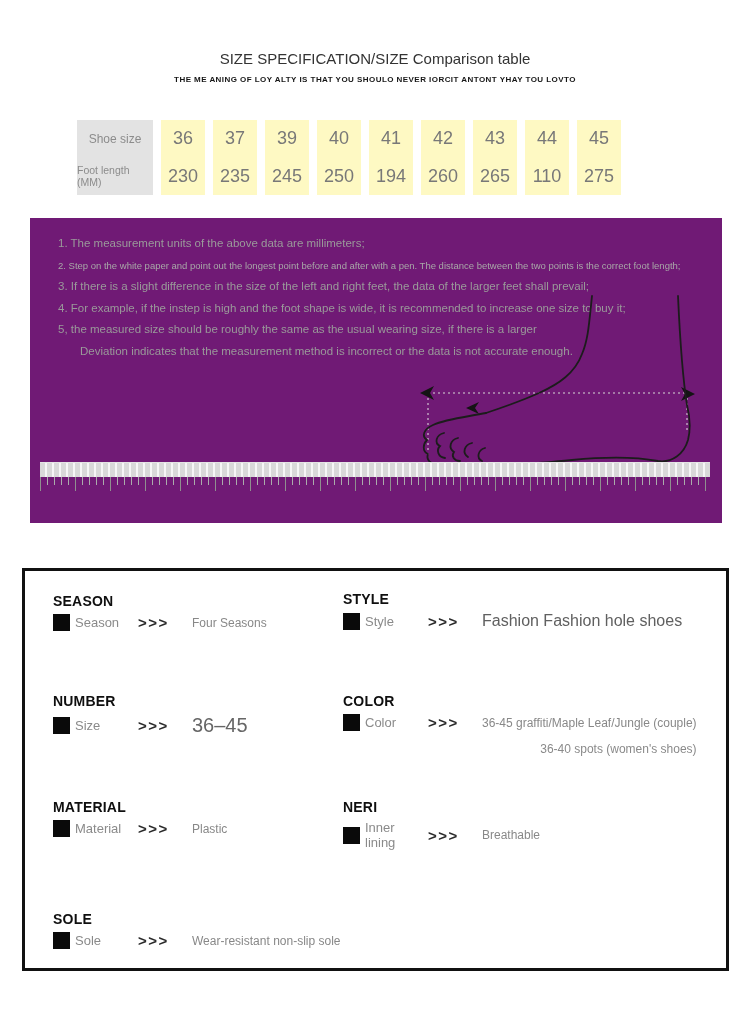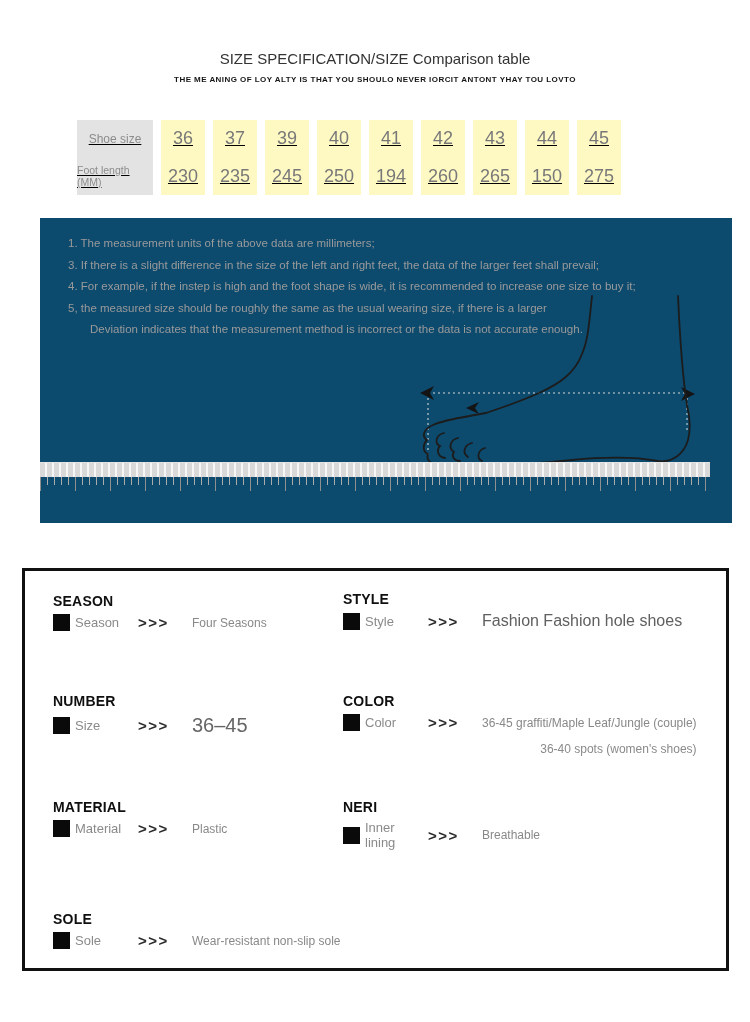--- a/index.html
+++ b/index.html
@@ -9,29 +9,29 @@
   
   .title{position:absolute;top:50px;left:0;width:100%;text-align:center;
          font-size:15px;color:#333;}
   .subtitle{position:absolute;top:75px;left:0;width:100%;text-align:center;
             font-size:8px;font-weight:bold;color:#161616;letter-spacing:.45px;}
 
   
   .size-table{position:absolute;left:77px;top:120px;display:flex;gap:8px;}
   .st-col{width:44px;background:#fef9c3;}
   .st-col.head{width:76px;background:#e3e3e3;}
-  .st-cell{height:37px;display:flex;align-items:center;justify-content:center;text-decoration:underline;}
+  .st-cell{height:37px;display:flex;align-items:center;justify-content:center;}
   .st-cell.r2{height:38px;}
   .st-label{color:#8c8c8c;font-size:12px;}
   .st-label.sm{font-size:10.5px;}
   .st-num{color:#787878;font-size:18px;}
 
   
-  .notes{position:absolute;left:40px;top:218px;width:692px;height:305px;
-         background:#0c4a6e;padding-top:15px;box-sizing:border-box;}
+  .notes{position:absolute;left:30px;top:218px;width:692px;height:305px;
+         background:#701a75;padding-top:15px;box-sizing:border-box;}
   .note{margin:0 0 0 28px;color:#9a9a9a;font-size:11.5px;line-height:21.5px;}
   .note.fine{font-size:9.5px;color:#a8a8a8;}
   .note.indent{margin-left:50px;}
 
   
   .foot-svg{position:absolute;left:400px;top:280px;width:320px;height:200px;}
   .ruler{position:absolute;left:40px;top:462px;width:670px;height:28px;}
   .ruler-band{height:14px;
       background:repeating-linear-gradient(90deg,#d9d9d9 0 5px,#f6f6f6 5px 7px);
       border-top:1px solid #e4e4e4;}
@@ -128,35 +128,36 @@
         </div>
         <div class="st-cell r2">
           <span class="st-num">265</span>
         </div>
       </div>
     <div class="st-col">
         <div class="st-cell">
           <span class="st-num">44</span>
         </div>
         <div class="st-cell r2">
-          <span class="st-num">150</span>
+          <span class="st-num">110</span>
         </div>
       </div>
     <div class="st-col">
         <div class="st-cell">
           <span class="st-num">45</span>
         </div>
         <div class="st-cell r2">
           <span class="st-num">275</span>
         </div>
       </div>
   </div>
 
   <div class="notes">
     <p class="note">1. The measurement units of the above data are millimeters;</p>
+    <p class="note fine">2. Step on the white paper and point out the longest point before and after with a pen. The distance between the two points is the correct foot length;</p>
     <p class="note">3. If there is a slight difference in the size of the left and right feet, the data of the larger feet shall prevail;</p>
     <p class="note">4. For example, if the instep is high and the foot shape is wide, it is recommended to increase one size to buy it;</p>
     <p class="note">5, the measured size should be roughly the same as the usual wearing size, if there is a larger</p>
     <p class="note indent">Deviation indicates that the measurement method is incorrect or the data is not accurate enough.</p>
   </div>
 
   <svg class="foot-svg" viewBox="0 0 320 200">
 
     <line x1="28" y1="113" x2="287" y2="113" stroke="#d8d8d8" stroke-width="1" stroke-dasharray="2,3"></line>
     <line x1="28" y1="113" x2="28" y2="178" stroke="#e3e3e3" stroke-width="1" stroke-dasharray="2,3"></line>

